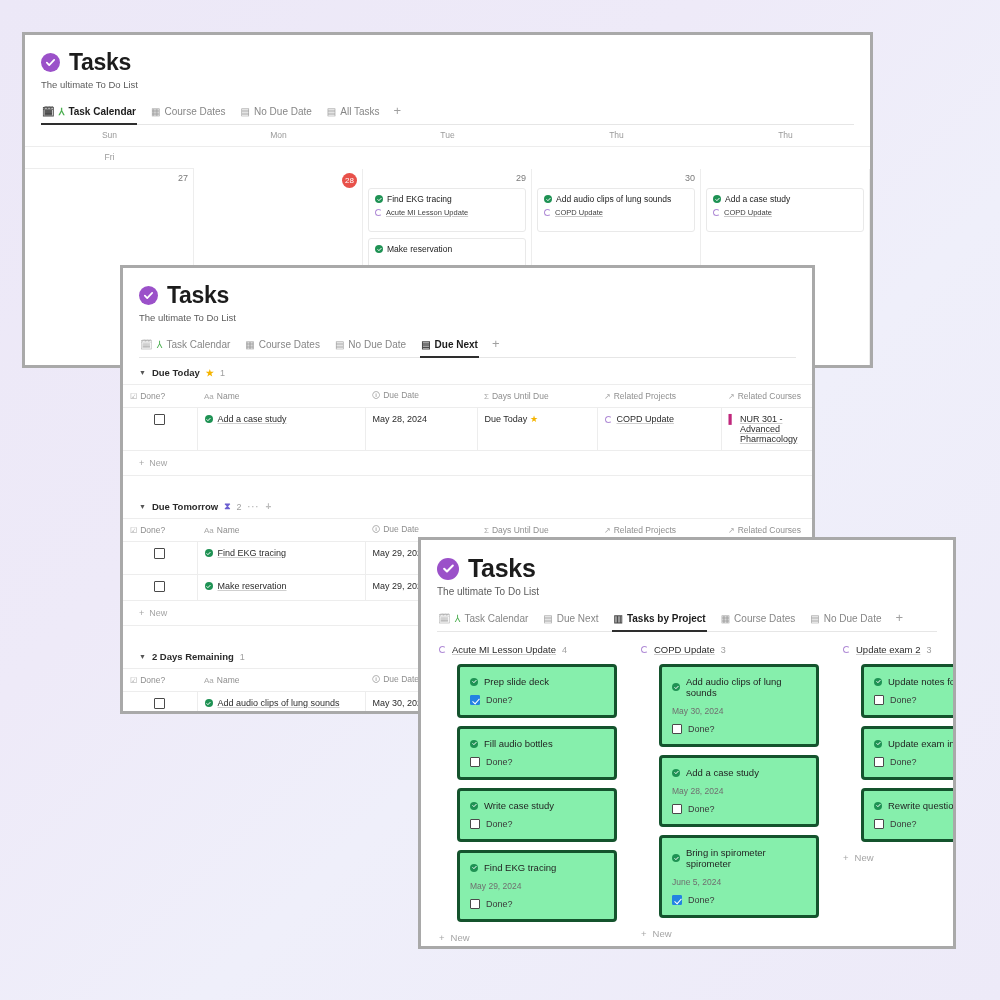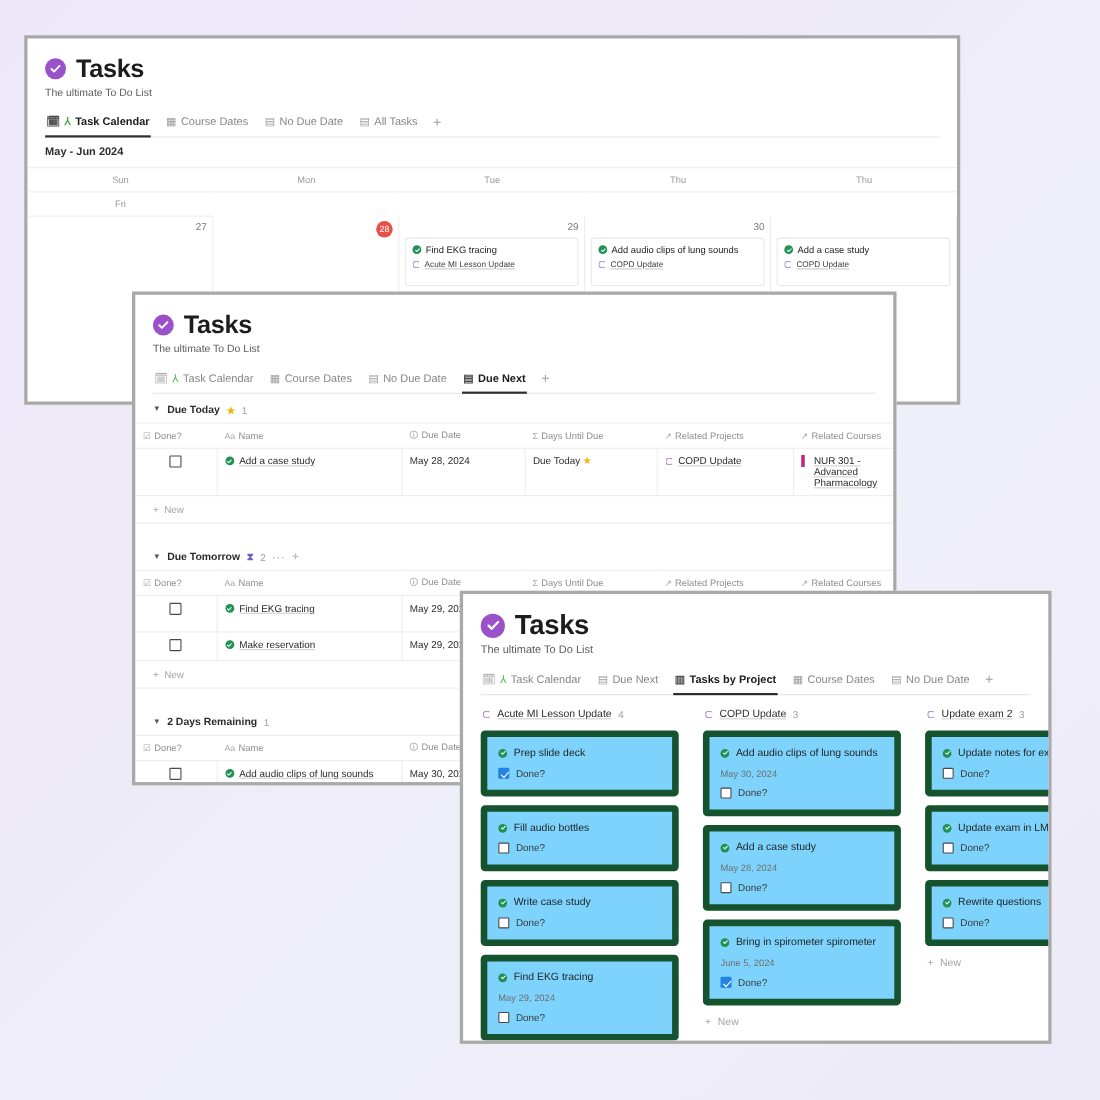--- a/index.html
+++ b/index.html
@@ -140,22 +140,22 @@
 
   
   .board { display: flex; gap: 22px; padding: 10px 16px 0 16px; }
   .bcol { width: 180px; flex: 0 0 auto; }
   .bcol-head {
     display: flex; align-items: center; gap: 6px; padding: 2px 0 9px 2px;
     font-size: 9.5px; color: #2b2b2b;
   }
   .bcol-count { color: #9e9e9e; font-size: 9px; }
   .card {
-    border: 6px solid #14532d; border-radius: 4px; background: #7dd3fc;
-    padding: 9px 10px 10px 10px; margin-bottom: 8px;
+    border: 3px solid #14532d; border-radius: 4px; background: #86efac;
+    padding: 9px 10px 10px 10px; margin-bottom: 8px; margin-left: 20px;
   }
   .card-title { display: flex; align-items: center; gap: 6px; font-size: 9.5px; color: #1f1f1f; }
   .card-date { font-size: 8.5px; color: #6f6f6f; margin-top: 8px; }
   .card-done { display: flex; align-items: center; gap: 6px; margin-top: 8px; font-size: 9px; color: #3a3a3a; }
   .card-done .cb { width: 10px; height: 10px; }
   .bnew { display: flex; align-items: center; gap: 6px; font-size: 9.5px; color: #a5a5a5; padding: 2px 0 0 2px; }
 </style>
 </head>
 <body>
 
@@ -185,21 +185,20 @@
         <span>No Due Date</span>
       </div>
       <div class="tab">
         <span class="ti">▤</span>
         <span>All Tasks</span>
       </div>
       <span class="tab-plus">+</span>
     </div>
   </div>
 
-  <div class="cal-month">May - Jun 2024</div>
 
   <div class="cal-grid">
     <div class="cal-hdr">Sun</div>
     <div class="cal-hdr">Mon</div>
     <div class="cal-hdr">Tue</div>
     <div class="cal-hdr">Thu</div>
     <div class="cal-hdr">Thu</div>
     <div class="cal-hdr">Fri</div>
   </div>
 

